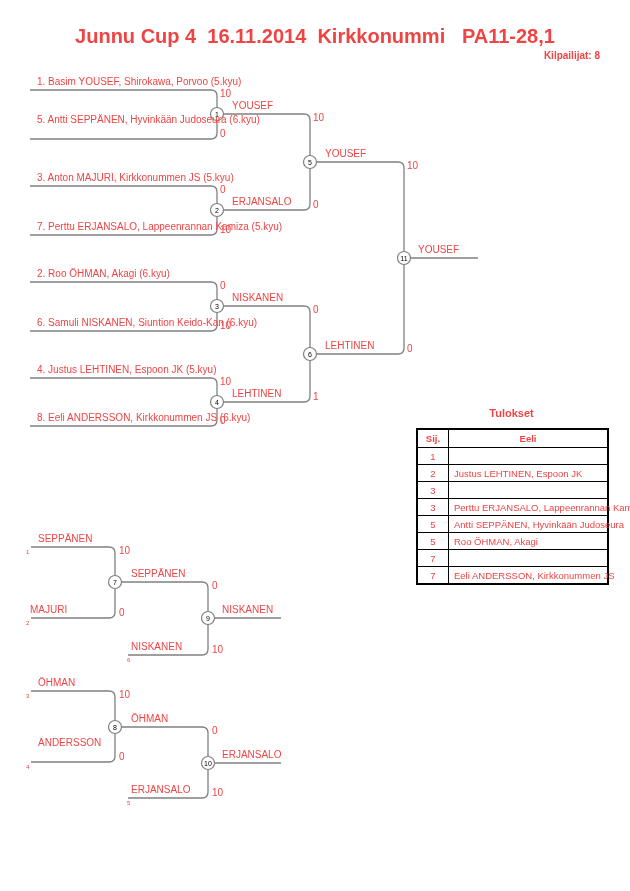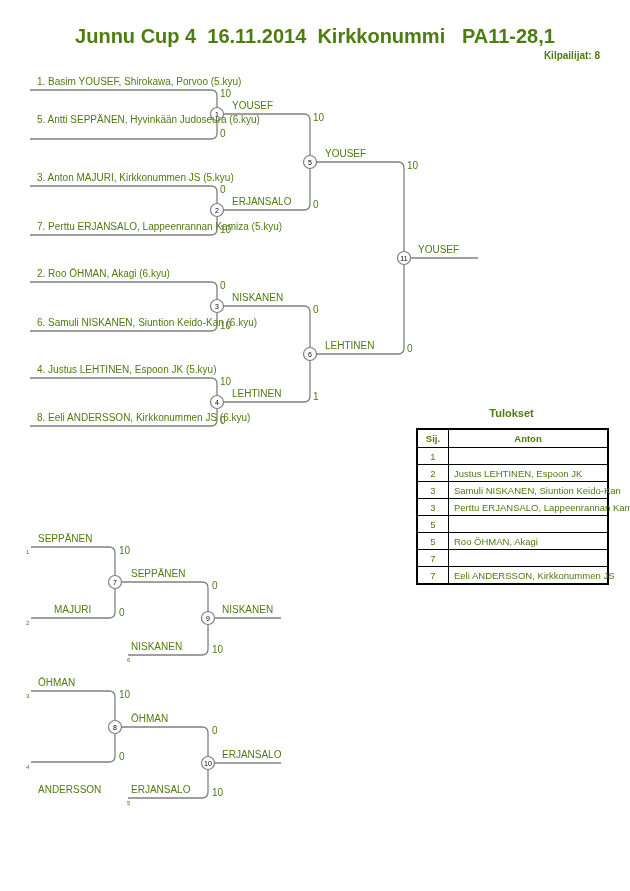--- a/index.html
+++ b/index.html
@@ -1,17 +1,17 @@
 <!DOCTYPE html>
 <html><head>
 <meta charset="utf-8">
 <style>
   html,body{margin:0;padding:0;background:#fff;}
   .page{position:relative;width:630px;height:891px;background:#fff;overflow:hidden;
-        font-family:"Liberation Sans",sans-serif;color:#4d7c0f;}
+        font-family:"Liberation Sans",sans-serif;color:#ef4444;}
   .title{position:absolute;left:0;right:0;top:25px;text-align:center;
          font-size:20px;font-weight:bold;white-space:pre;}
   .competitors{position:absolute;right:30px;top:50px;font-size:10px;font-weight:bold;}
   svg.lines{position:absolute;left:0;top:0;}
   .t{position:absolute;white-space:nowrap;font-size:10px;line-height:11px;}
   .ref{position:absolute;white-space:nowrap;font-size:6px;line-height:6px;}
   .results-title{position:absolute;left:417px;top:407px;width:189px;text-align:center;
                  font-size:11px;font-weight:bold;}
   .results{position:absolute;left:416px;top:428px;width:189px;border:2px solid #000;
            background:#fff;font-size:9.5px;}
@@ -104,66 +104,66 @@
   <span class="t" style="left:313px;top:391px">1</span>
   <span class="t" style="left:325px;top:148px">YOUSEF</span>
   <span class="t" style="left:407px;top:160px">10</span>
   <span class="t" style="left:325px;top:340px">LEHTINEN</span>
   <span class="t" style="left:407px;top:343px">0</span>
   <span class="t" style="left:418px;top:244px">YOUSEF</span>
 
   <span class="t" style="left:38px;top:533px">SEPPÄNEN</span>
   <span class="ref" style="left:26px;top:549px">1</span>
   <span class="t" style="left:119px;top:545px">10</span>
-  <span class="t" style="left:54px;top:604px">MAJURI</span>
+  <span class="t" style="left:30px;top:604px">MAJURI</span>
   <span class="ref" style="left:26px;top:620px">2</span>
   <span class="t" style="left:119px;top:607px">0</span>
   <span class="t" style="left:131px;top:568px">SEPPÄNEN</span>
   <span class="t" style="left:212px;top:580px">0</span>
   <span class="t" style="left:131px;top:641px">NISKANEN</span>
   <span class="ref" style="left:127px;top:657px">6</span>
   <span class="t" style="left:212px;top:644px">10</span>
   <span class="t" style="left:222px;top:604px">NISKANEN</span>
 
   <span class="t" style="left:38px;top:677px">ÖHMAN</span>
   <span class="ref" style="left:26px;top:693px">3</span>
   <span class="t" style="left:119px;top:689px">10</span>
-  <span class="t" style="left:38px;top:784px">ANDERSSON</span>
+  <span class="t" style="left:38px;top:737px">ANDERSSON</span>
   <span class="ref" style="left:26px;top:764px">4</span>
   <span class="t" style="left:119px;top:751px">0</span>
   <span class="t" style="left:131px;top:713px">ÖHMAN</span>
   <span class="t" style="left:212px;top:725px">0</span>
   <span class="t" style="left:131px;top:784px">ERJANSALO</span>
   <span class="ref" style="left:127px;top:800px">5</span>
   <span class="t" style="left:212px;top:787px">10</span>
   <span class="t" style="left:222px;top:749px">ERJANSALO</span>
 
   <div class="results-title">Tulokset</div>
   <div class="results">
     <div class="rrow hdr">
       <div class="rc-rank">Sij.</div>
-      <div class="rc-name">Anton</div>
+      <div class="rc-name">Eeli</div>
     </div>
     <div class="rrow">
       <div class="rc-rank">1</div>
     </div>
     <div class="rrow">
       <div class="rc-rank">2</div>
       <div class="rc-name">Justus LEHTINEN, Espoon JK</div>
     </div>
     <div class="rrow">
       <div class="rc-rank">3</div>
-      <div class="rc-name">Samuli NISKANEN, Siuntion Keido-Kan</div>
     </div>
     <div class="rrow">
       <div class="rc-rank">3</div>
       <div class="rc-name">Perttu ERJANSALO, Lappeenrannan Kamiza</div>
     </div>
     <div class="rrow">
       <div class="rc-rank">5</div>
+      <div class="rc-name">Antti SEPPÄNEN, Hyvinkään Judoseura</div>
     </div>
     <div class="rrow">
       <div class="rc-rank">5</div>
       <div class="rc-name">Roo ÖHMAN, Akagi</div>
     </div>
     <div class="rrow">
       <div class="rc-rank">7</div>
     </div>
     <div class="rrow">
       <div class="rc-rank">7</div>

